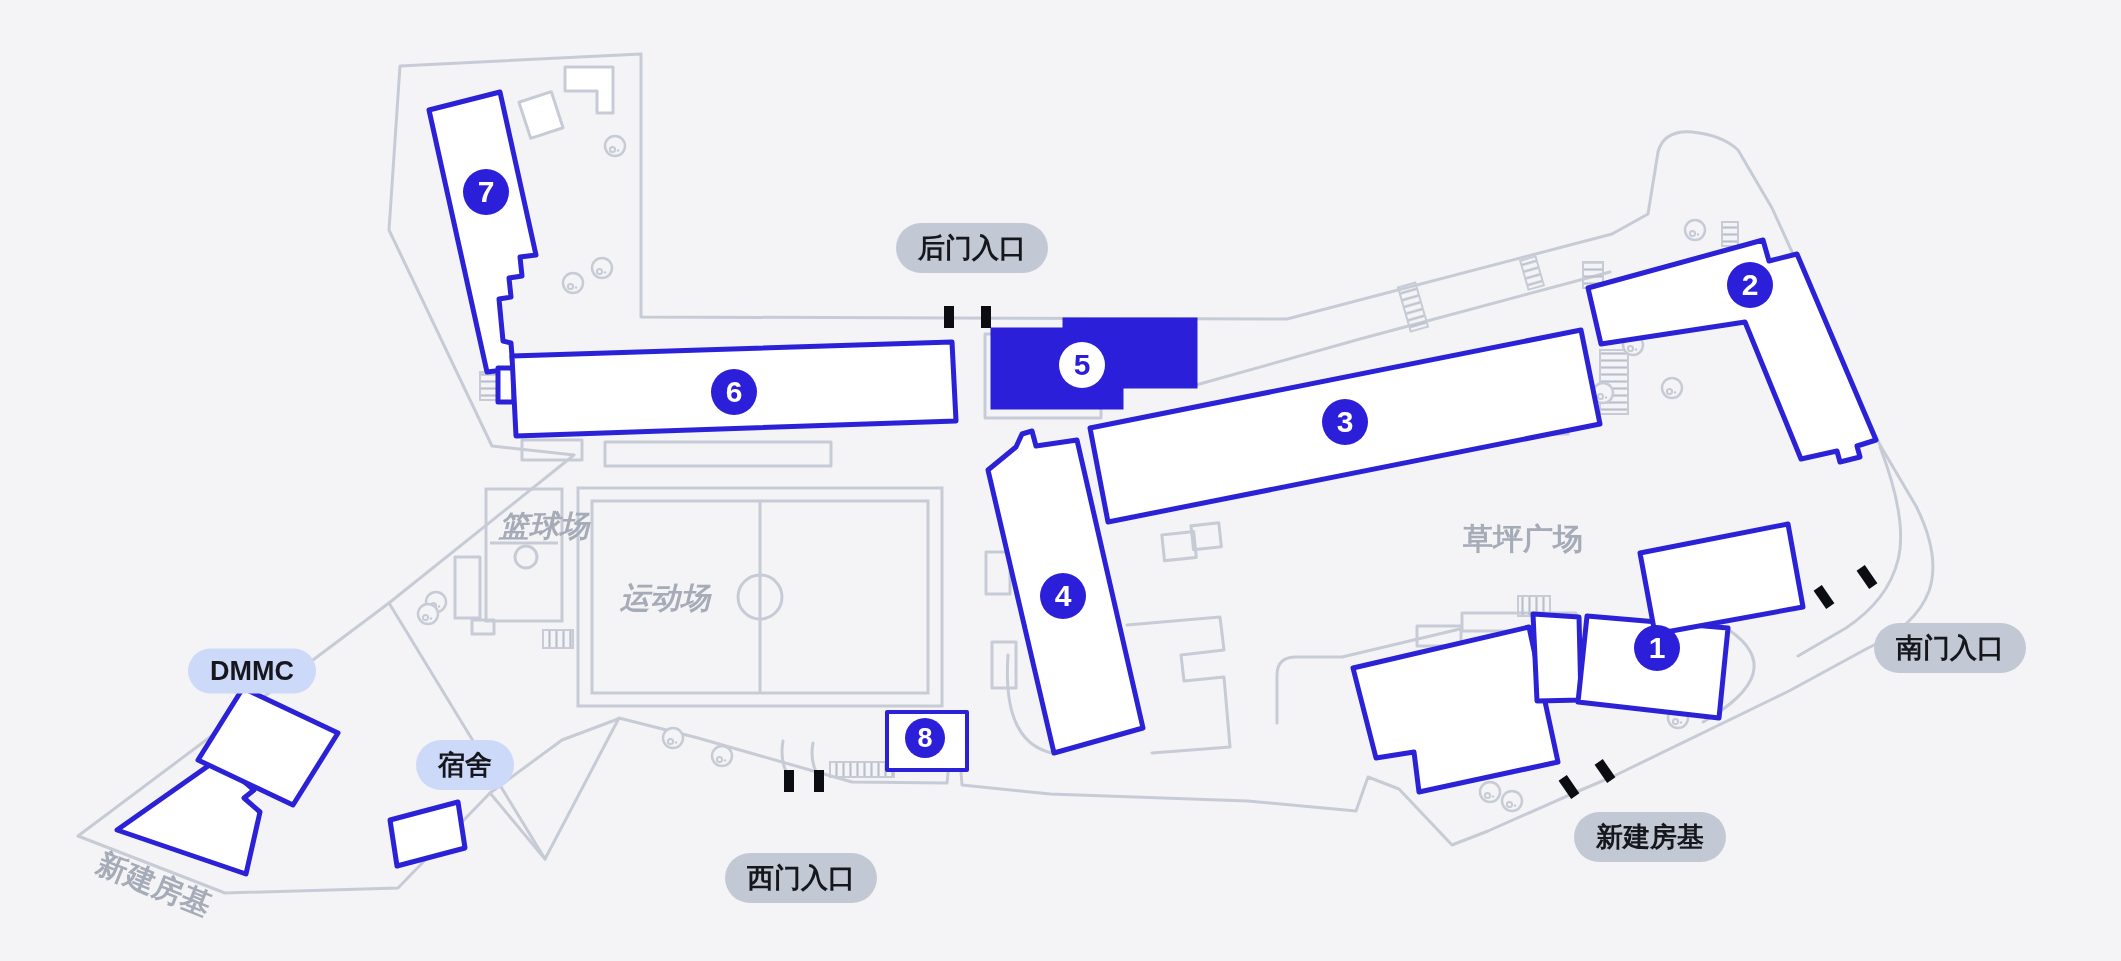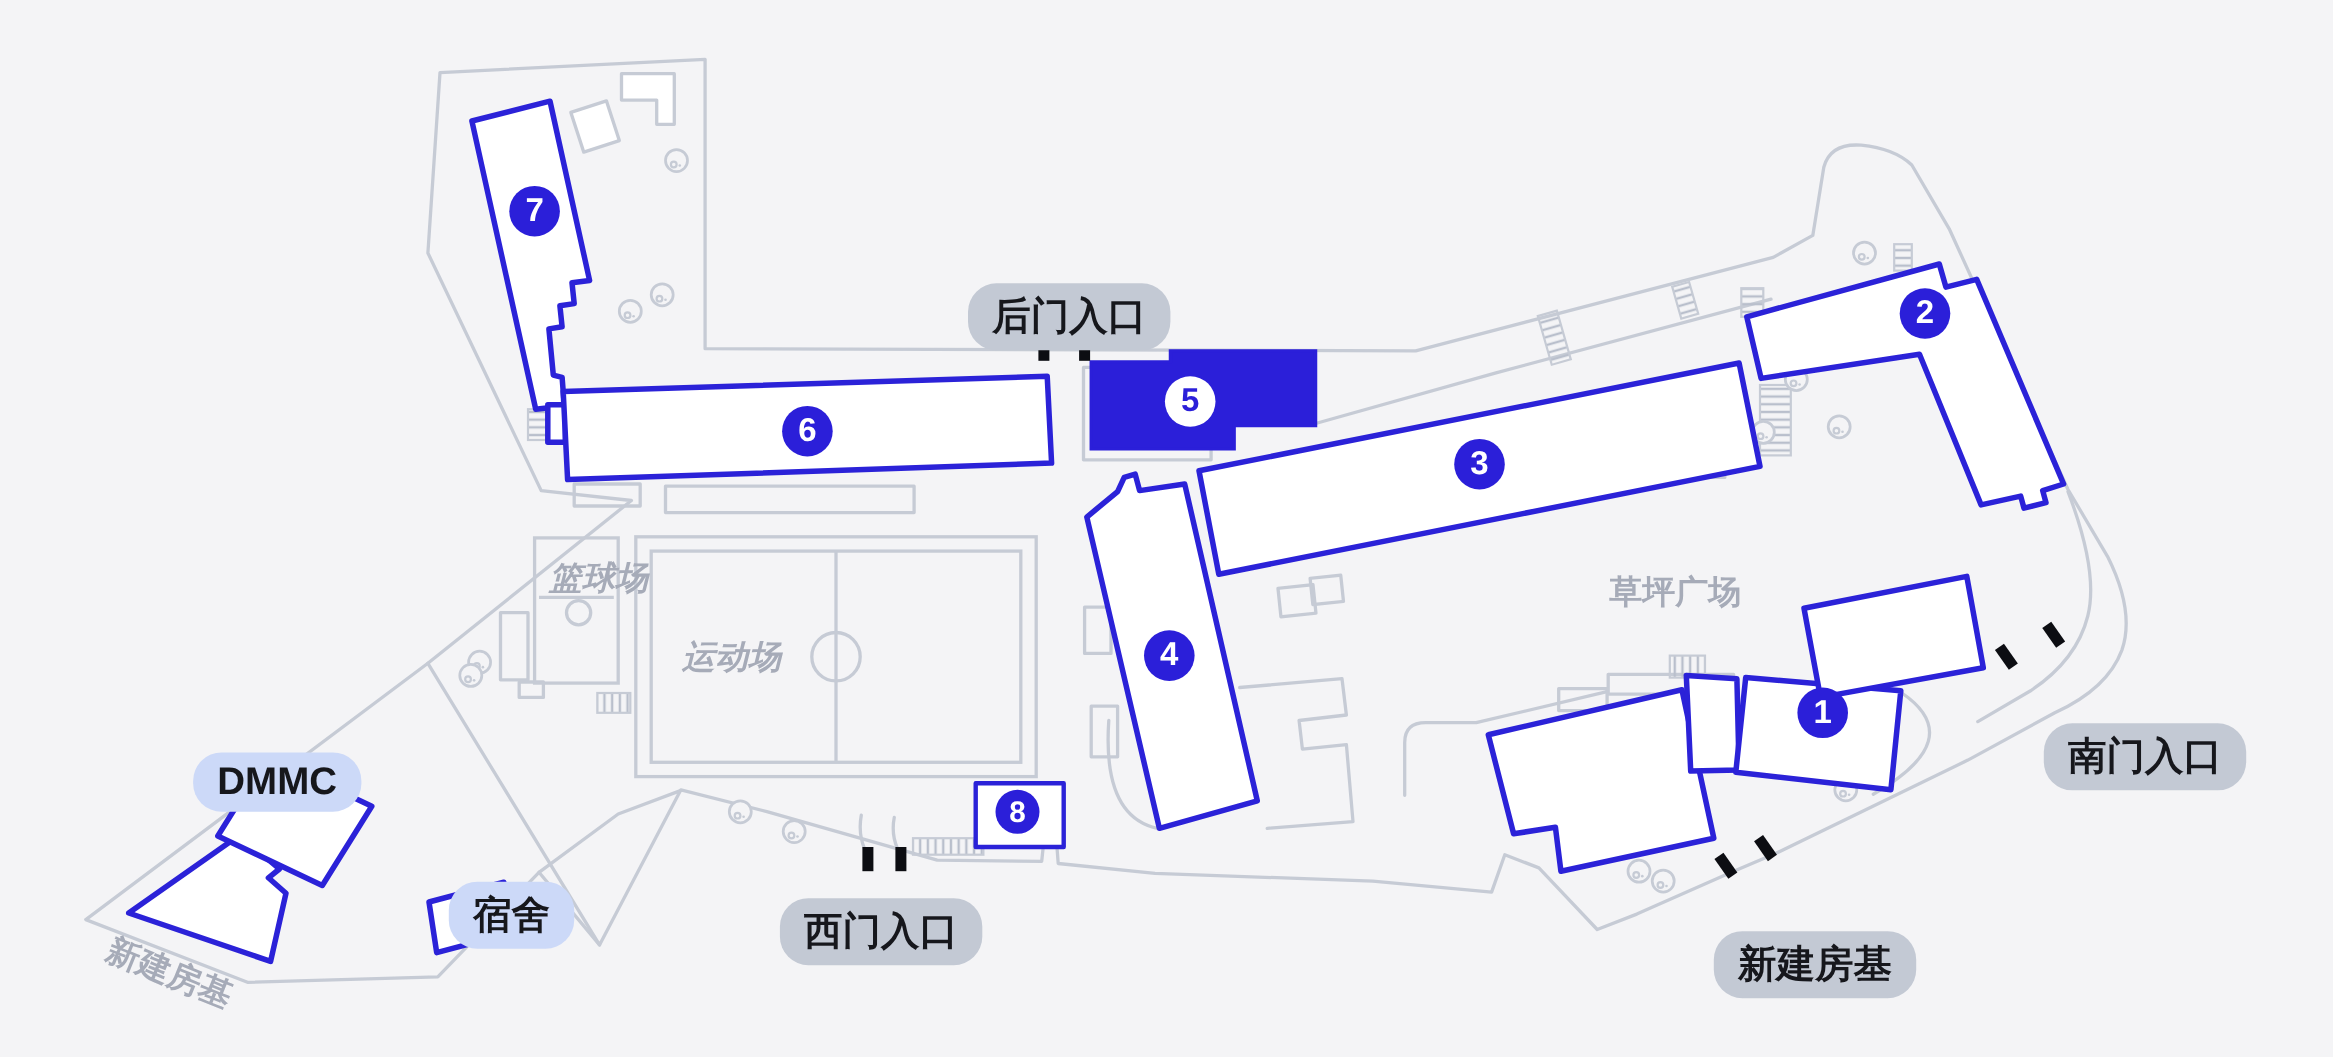--- a/index.html
+++ b/index.html
@@ -25,25 +25,24 @@
     user-select:none;
   }
   .marker.blue{background:var(--marker-blue,#2b1fd9);color:#fff;}
   .marker.white{background:#ffffff;color:var(--marker-blue,#2b1fd9);}
   .marker.small{width:40px;height:40px;font-size:27px;}
   .pill{
     position:absolute;
     transform:translate(-50%,-50%);
     padding:7px 22px;
     border-radius:26px;
-    font-size:35px;font-weight:700;
+    font-size:27px;font-weight:700;
     color:var(--pill-text,#16171c);
     white-space:nowrap;
     user-select:none;
-    margin-top:40px;
   }
   .pill.gray{background:var(--pill-gray,#c3c9d4);}
   .pill.lavender{background:var(--pill-lav,#ccd9f8);}
   .arealabel{
     position:absolute;
     transform:translate(-50%,-50%);
     font-size:30px;font-weight:700;
     color:var(--area-text,#a6abb8);
     white-space:nowrap;
     user-select:none;
@@ -182,21 +181,21 @@
       <div class="marker blue" style="left: 1750px; top: 285px;">2</div>
       <div class="marker blue" style="left: 1345px; top: 422px;">3</div>
       <div class="marker blue" style="left: 1063px; top: 596px;">4</div>
       <div class="marker white" style="left: 1082px; top: 365px;">5</div>
       <div class="marker blue" style="left: 734px; top: 392px;">6</div>
       <div class="marker blue" style="left: 486px; top: 192px;">7</div>
       <div class="marker blue small" style="left: 925px; top: 738px;">8</div>
       <div class="pill gray" style="left: 972px; top: 248px;">后门入口</div>
       <div class="pill gray" style="left: 1950px; top: 648px;">南门入口</div>
       <div class="pill gray" style="left: 1650px; top: 837px;">新建房基</div>
-      <div class="pill gray" style="left: 801px; top: 807px;">西门入口</div>
+      <div class="pill gray" style="left: 801px; top: 878px;">西门入口</div>
       <div class="pill lavender" style="left: 252px; top: 671px;">DMMC</div>
-      <div class="pill lavender" style="left: 465px; top: 792px; text-align: center;">宿舍</div>
+      <div class="pill lavender" style="left: 465px; top: 765px; text-align: center;">宿舍</div>
       <div class="arealabel" style="left: 544px; top: 526px; font-style: italic;">篮球场</div>
       <div class="arealabel" style="left: 665px; top: 598px; font-style: italic;">运动场</div>
       <div class="arealabel" style="left: 1487px; top: 539px; margin-left: 36px;">草坪广场</div>
       <div class="arealabel" style="transform: translate(-50%, -50%) rotate(22deg); left: 154px; top: 885px;">新建房基</div>
     </div>
 </div>
 
 </body></html>

